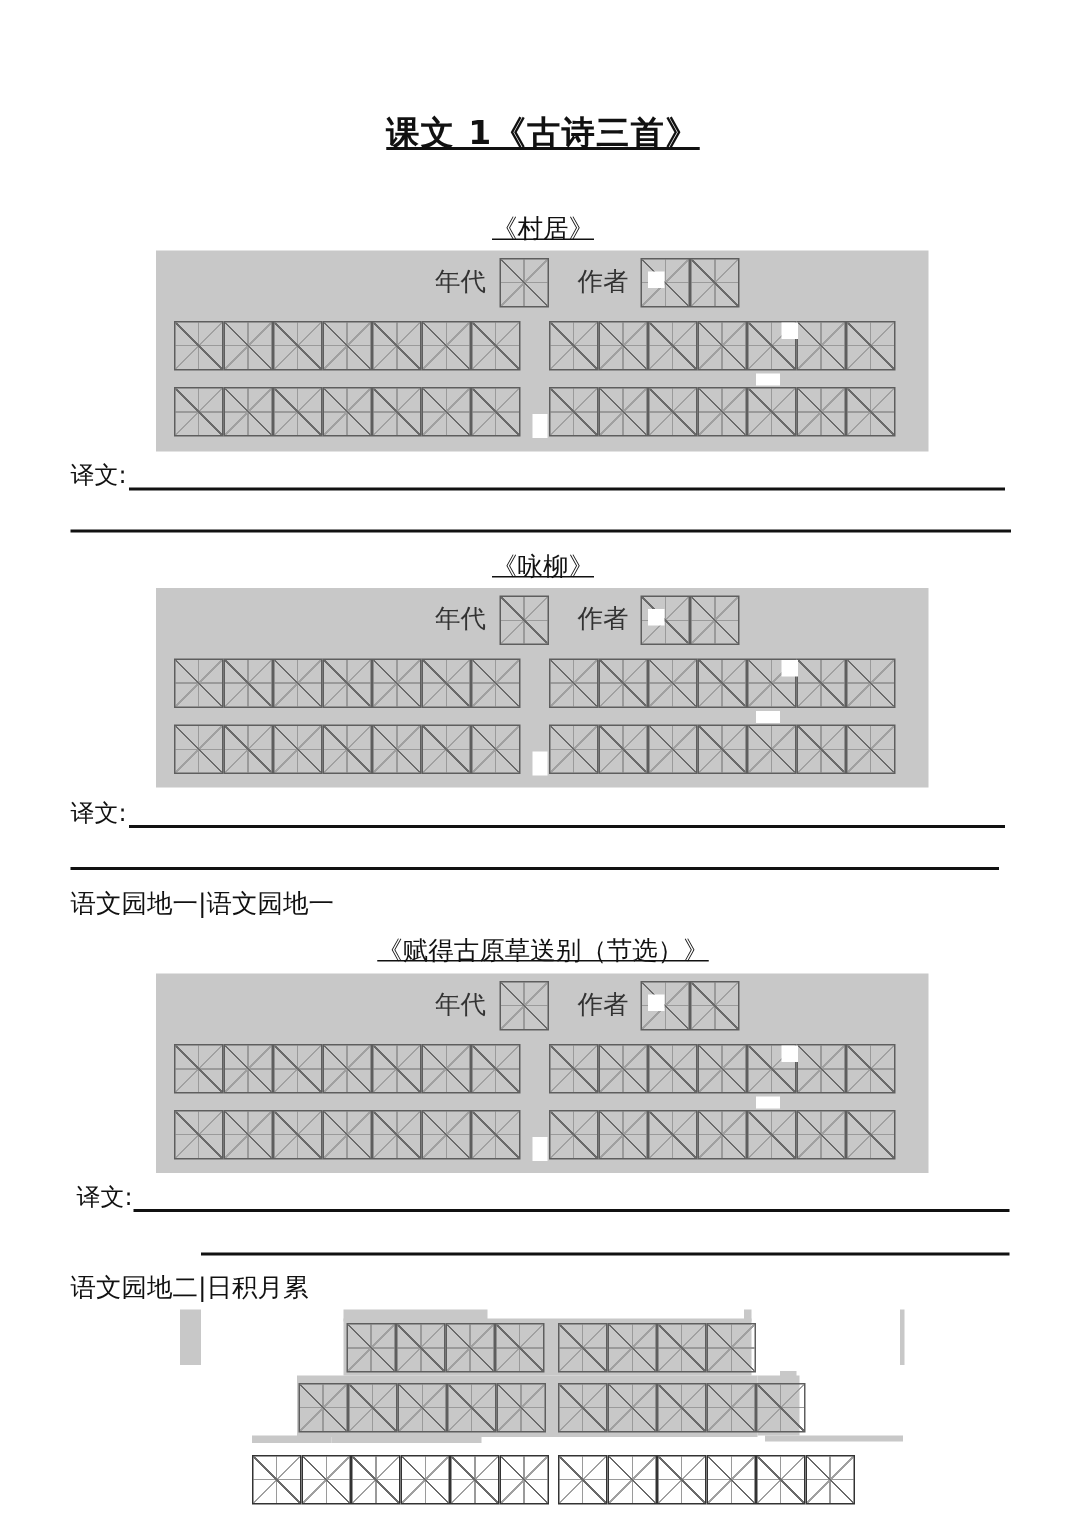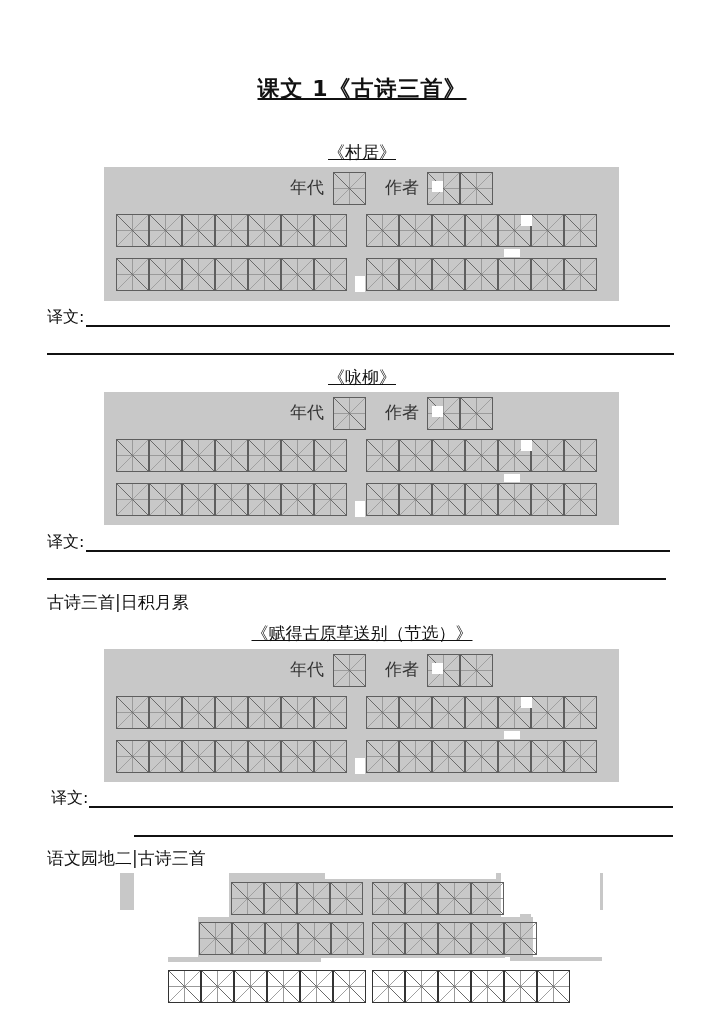--- a/index.html
+++ b/index.html
@@ -56,28 +56,28 @@
 <div class="trans-label" style="left:47px; top:307px;">译文:</div>
 <div class="rule" style="left:86px; top:325px; width:584px;"></div>
 <div class="rule" style="left:47px; top:353px; width:627px;"></div>
 
 <div class="abs poem-title" style="top:366px;">《咏柳》</div>
 <div class="abs gray-box" style="left:104px; top:392px; width:515px; height:133px;"></div>
 <div class="trans-label" style="left:47px; top:532px;">译文:</div>
 <div class="rule" style="left:86px; top:550px; width:584px;"></div>
 <div class="rule" style="left:47px; top:578px; width:619px;"></div>
 
-<div class="heading" style="left:47px; top:591px;">古诗三首|日积月累</div>
+<div class="heading" style="left:47px; top:591px;">语文园地一|语文园地一</div>
 <div class="abs poem-title" style="top:622px;">《赋得古原草送别（节选）》</div>
 <div class="abs gray-box" style="left:104px; top:649px; width:515px; height:133px;"></div>
 <div class="trans-label" style="left:51px; top:788px;">译文:</div>
 <div class="rule" style="left:89px; top:806px; width:584px;"></div>
 <div class="rule" style="left:134px; top:835px; width:539px;"></div>
 
-<div class="heading" style="left:47px; top:847px;">语文园地二|古诗三首</div>
+<div class="heading" style="left:47px; top:847px;">语文园地二|日积月累</div>
 <div class="abs gray-box" style="left:120px; top:873px; width:14px; height:37px;"></div>
 <div class="abs gray-box" style="left:229px; top:873px; width:96px; height:8px;"></div>
 <div class="abs gray-box" style="left:229px; top:879px; width:272px; height:38px;"></div>
 <div class="abs gray-box" style="left:496px; top:873px; width:5px; height:8px;"></div>
 <div class="abs gray-box" style="left:600px; top:873px; width:3px; height:37px;"></div>
 <div class="abs gray-box" style="left:198px; top:917px; width:307px; height:41px;"></div>
 <div class="abs gray-box" style="left:505px; top:917px; width:28px; height:40px;"></div>
 <div class="abs gray-box" style="left:520px; top:914px; width:11px; height:4px;"></div>
 <div class="abs gray-box" style="left:168px; top:957px; width:53px; height:5px;"></div>
 <div class="abs gray-box" style="left:221px; top:957px; width:100px; height:5px;"></div>

